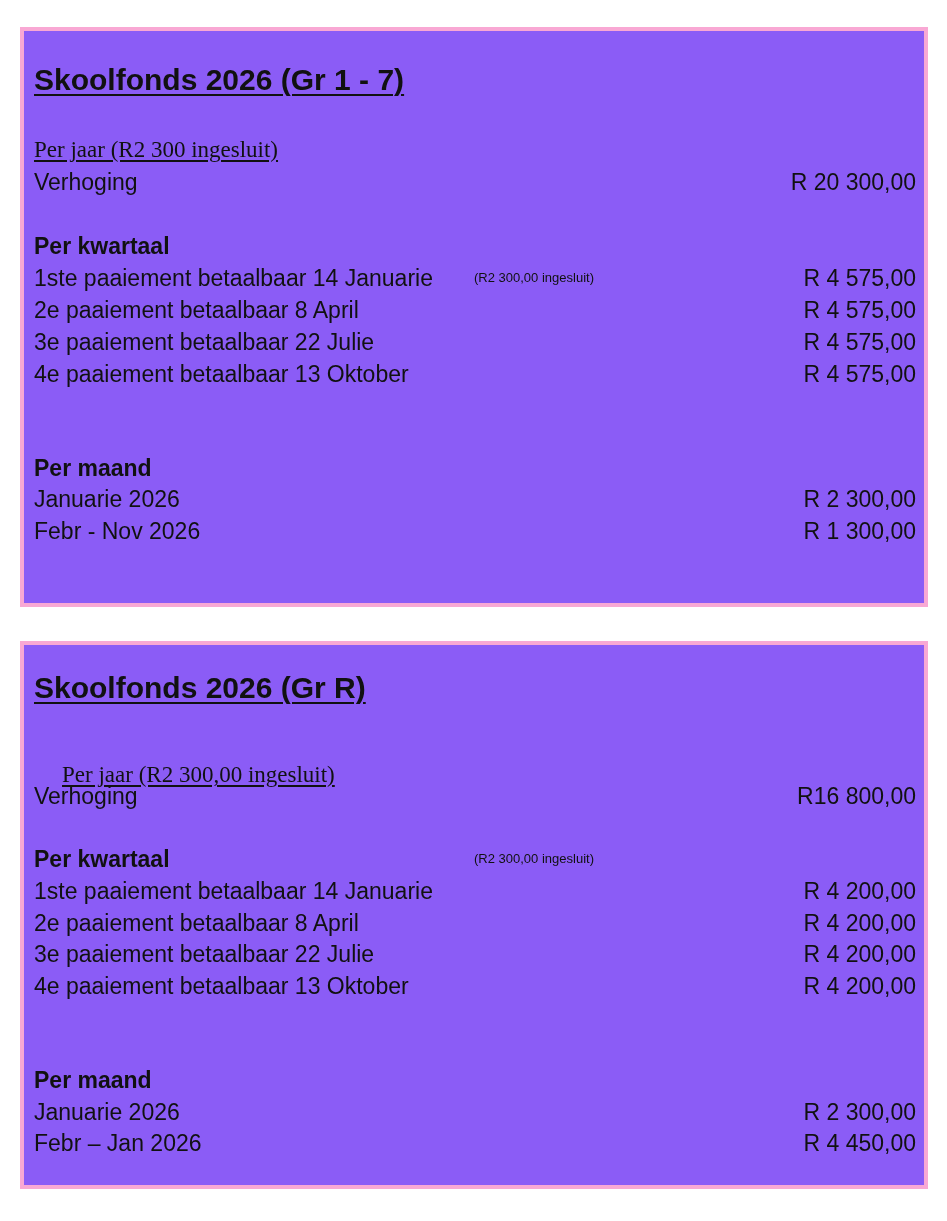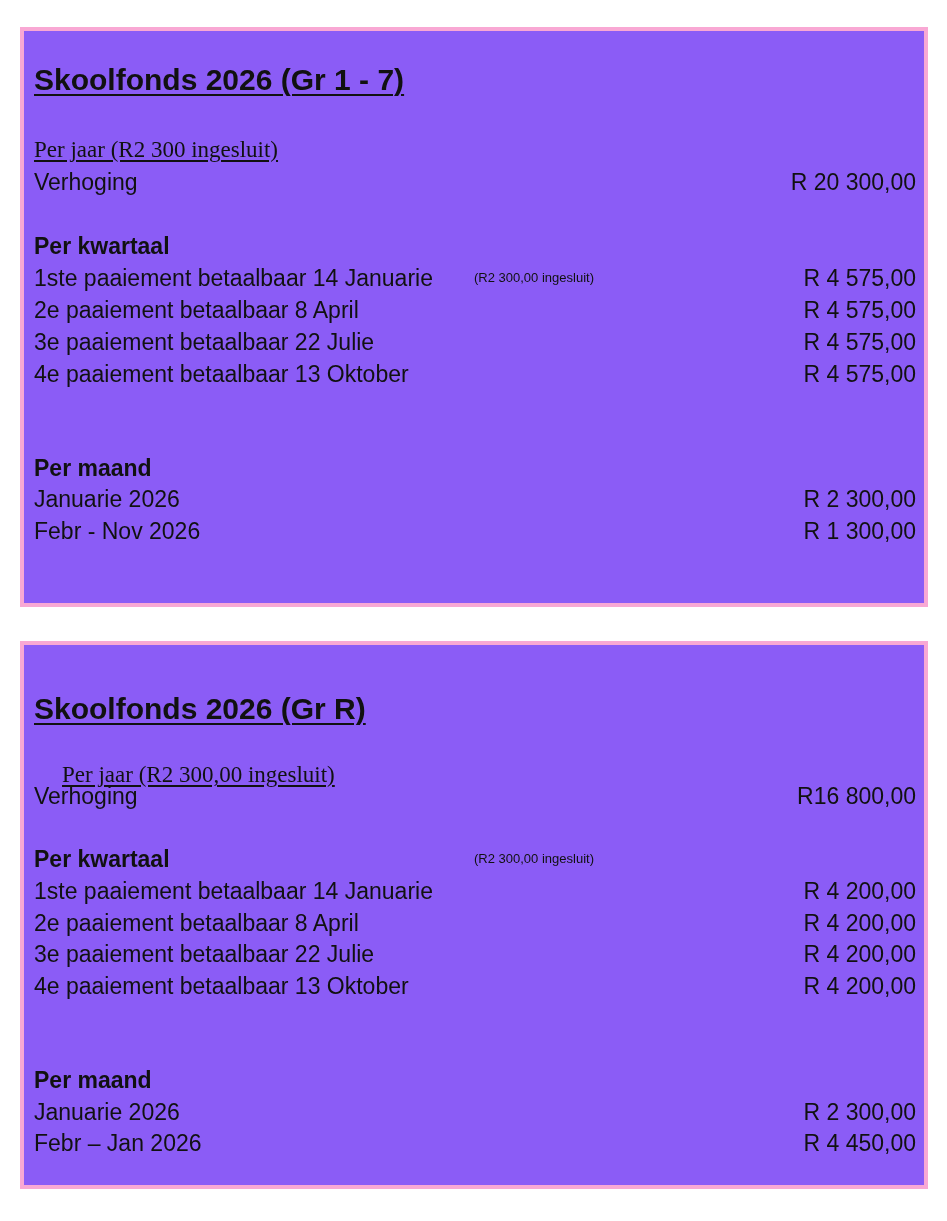--- a/index.html
+++ b/index.html
@@ -67,21 +67,21 @@
     <span class="lbl">Januarie 2026</span>
     <span class="amt">R 2 300,00</span>
   </div>
   <div class="line" style="top:484px;">
     <span class="lbl">Febr - Nov 2026</span>
     <span class="amt">R 1 300,00</span>
   </div>
 </div>
 
 <div class="box" id="box2">
-  <div class="title" style="top:47px;">Skoolfonds 2026 (Gr R)</div>
+  <div class="title" style="top:26px;">Skoolfonds 2026 (Gr R)</div>
   <div class="line" style="top:114px;margin-left:28px;">
     <span class="lbl sub">Per jaar (R2 300,00 ingesluit)</span>
   </div>
   <div class="line" style="top:135px;">
     <span class="lbl">Verhoging</span>
     <span class="amt">R16 800,00</span>
   </div>
   <div class="line" style="top:198px;">
     <span class="lbl head">Per kwartaal</span>
     <span class="note">(R2 300,00 ingesluit)</span>

